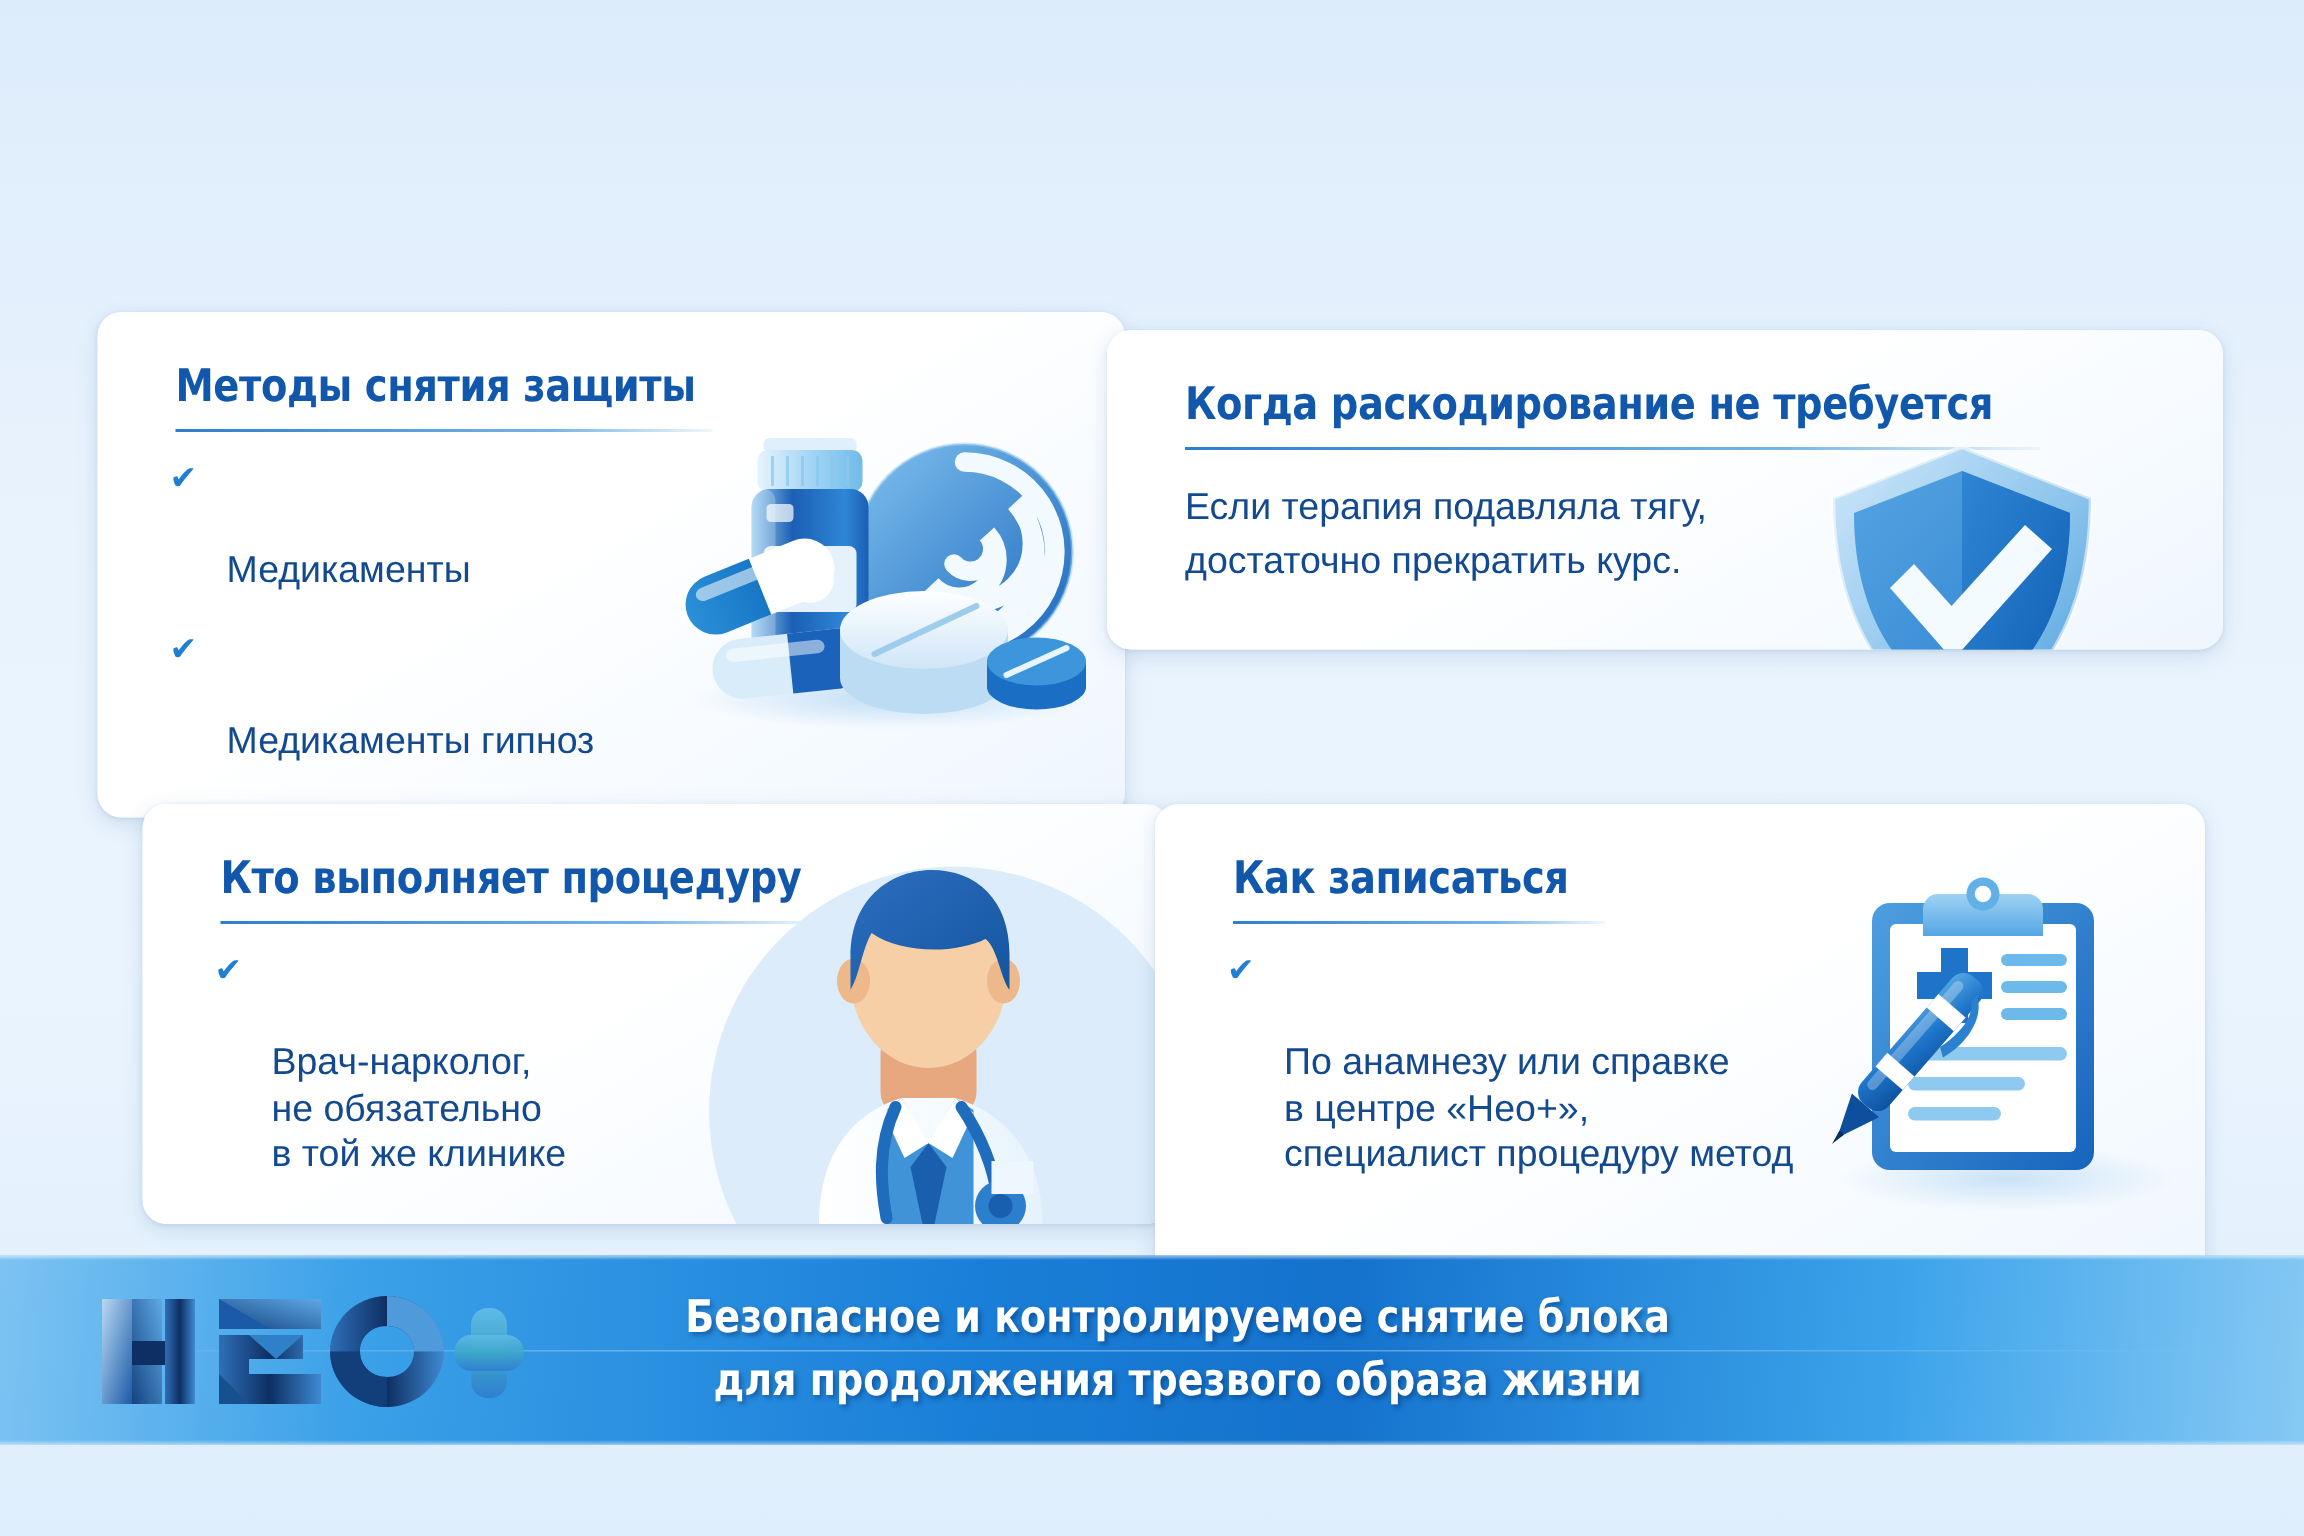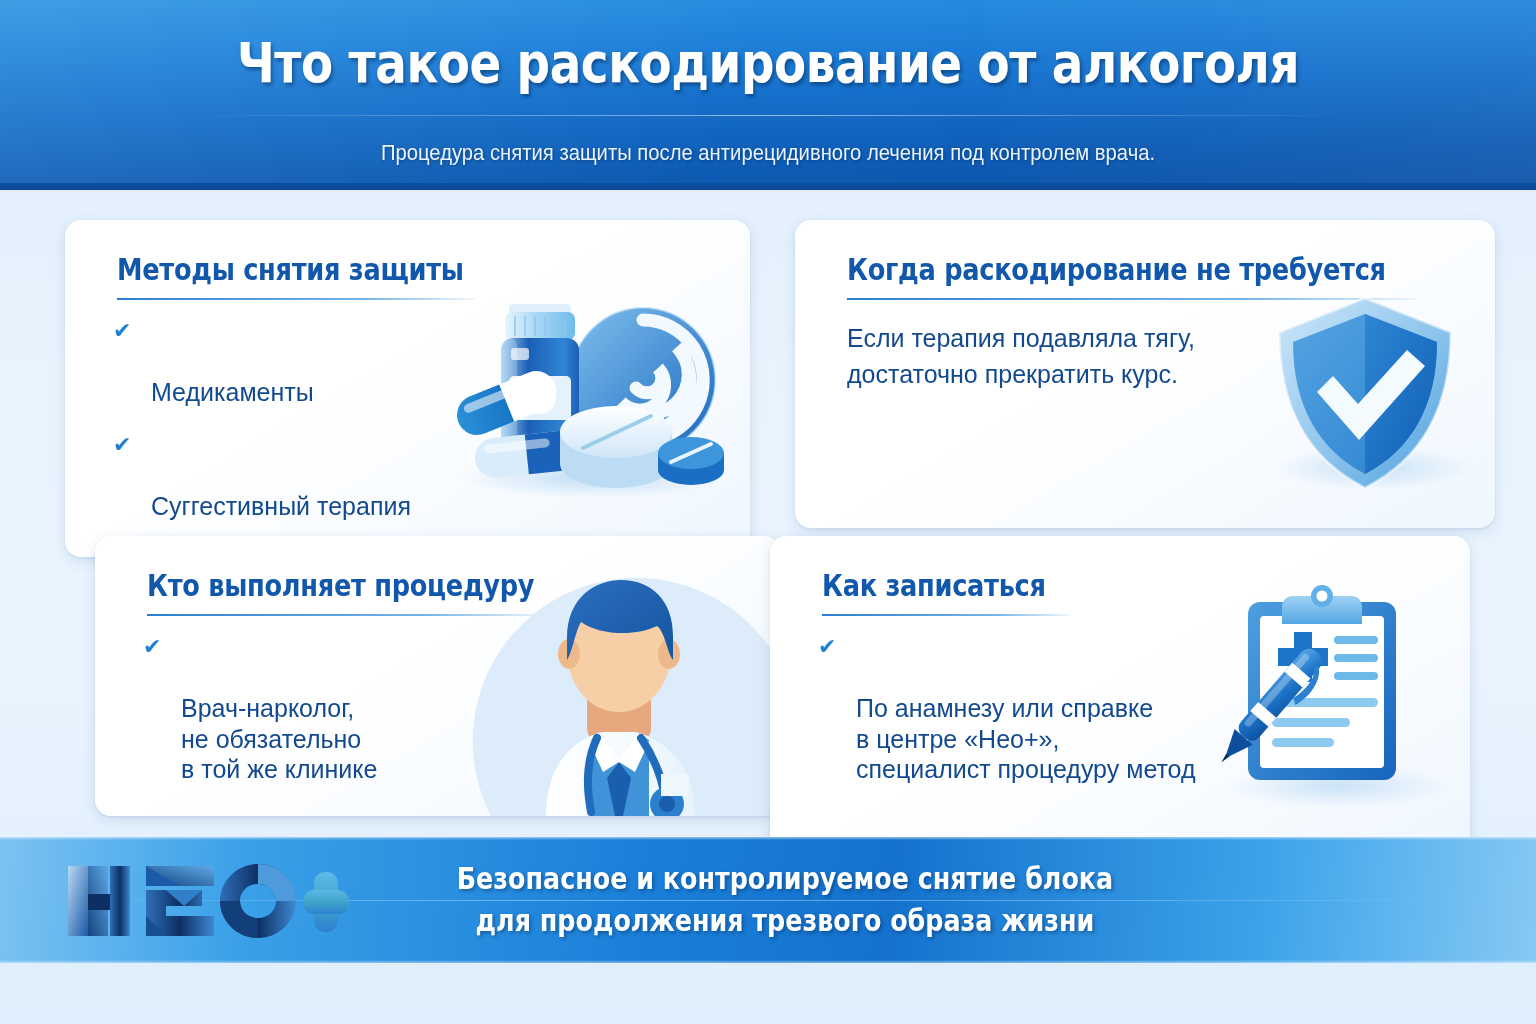--- a/index.html
+++ b/index.html
@@ -34,22 +34,22 @@
   .subtitle{position:absolute;left:0;right:0;top:140px;text-align:center;
     color:#eaf4ff;font-size:22px;font-weight:500;
     transform:scaleX(0.92);transform-origin:center;
     text-shadow:1px 1px 3px rgba(2,30,70,0.45);white-space:nowrap;}
 
   
   .card{position:absolute;border-radius:16px;
     background:linear-gradient(150deg,#ffffff 0%,#ffffff 45%,#f7fbff 72%,#eef6fe 100%);
     box-shadow:0 4px 14px rgba(25,80,150,0.13),0 1px 3px rgba(25,80,150,0.10);
     overflow:hidden;}
-  .card-a{left:65px;top:220px;width:685px;height:337px;}
-  .card-b{left:795px;top:220px;width:700px;height:308px;}
+  .card-a{left:65px;top:208px;width:685px;height:337px;}
+  .card-b{left:738px;top:220px;width:700px;height:213px;padding-left:44px;}
   .card-c{left:65px;top:536px;width:685px;height:280px;margin-left:30px;}
   .card-d{left:770px;top:536px;width:700px;height:337px;}
 
   .card h2{margin:0;position:absolute;left:52px;top:32px;
     color:#1158ac;font-size:30px;font-weight:bold;letter-spacing:-0.3px;
     font-family:"DejaVu Sans Condensed","Liberation Sans",sans-serif;
     transform:scaleX(0.95);transform-origin:left center;white-space:nowrap;}
   .h-rule{position:absolute;left:52px;top:78px;height:2px;
     background:linear-gradient(90deg,#2c7fd0 0%,#76b4e6 70%,rgba(160,205,240,0.15) 100%);}
 
@@ -80,40 +80,33 @@
     font-family:"DejaVu Sans Condensed","Liberation Sans",sans-serif;
     transform:scaleX(0.94);transform-origin:center;
     text-shadow:2px 2px 4px rgba(2,40,90,0.45);}
   .tagline div{white-space:nowrap;}
 </style>
 </head>
 <body>
 
 <div class="poster">
 
-  <div class="header">
-    <div class="hdr-sheen"></div>
-    <div class="hdr-sheen2"></div>
-    <div class="title">Что такое раскодирование от алкоголя</div>
-    <div class="title-rule"></div>
-    <div class="subtitle">Процедура снятия защиты после антирецидивного лечения под контролем врача.</div>
-  </div>
 
   <div class="card card-a">
     <h2>Методы снятия защиты</h2>
     <div class="h-rule" style="width:358px;"></div>
 
     <ul class="bullets" style="top:96px;width:330px;">
       <li>
         <span class="tick">✔</span>
         <span>Медикаменты</span>
       </li>
       <li>
         <span class="tick">✔</span>
-        <span>Суггестивный терапия</span>
+        <span>Медикаменты гипноз</span>
       </li>
 
     </ul>
 
     <svg class="ill" style="left:378px;top:62px;" width="300" height="220" viewBox="0 0 300 220">
       <defs>
         <linearGradient id="gSpiralA" x1="0" y1="0" x2="1" y2="1">
           <stop offset="0" stop-color="#7fc0ee"></stop>
             <stop offset="1" stop-color="#1a67bd"></stop>
         </linearGradient>

